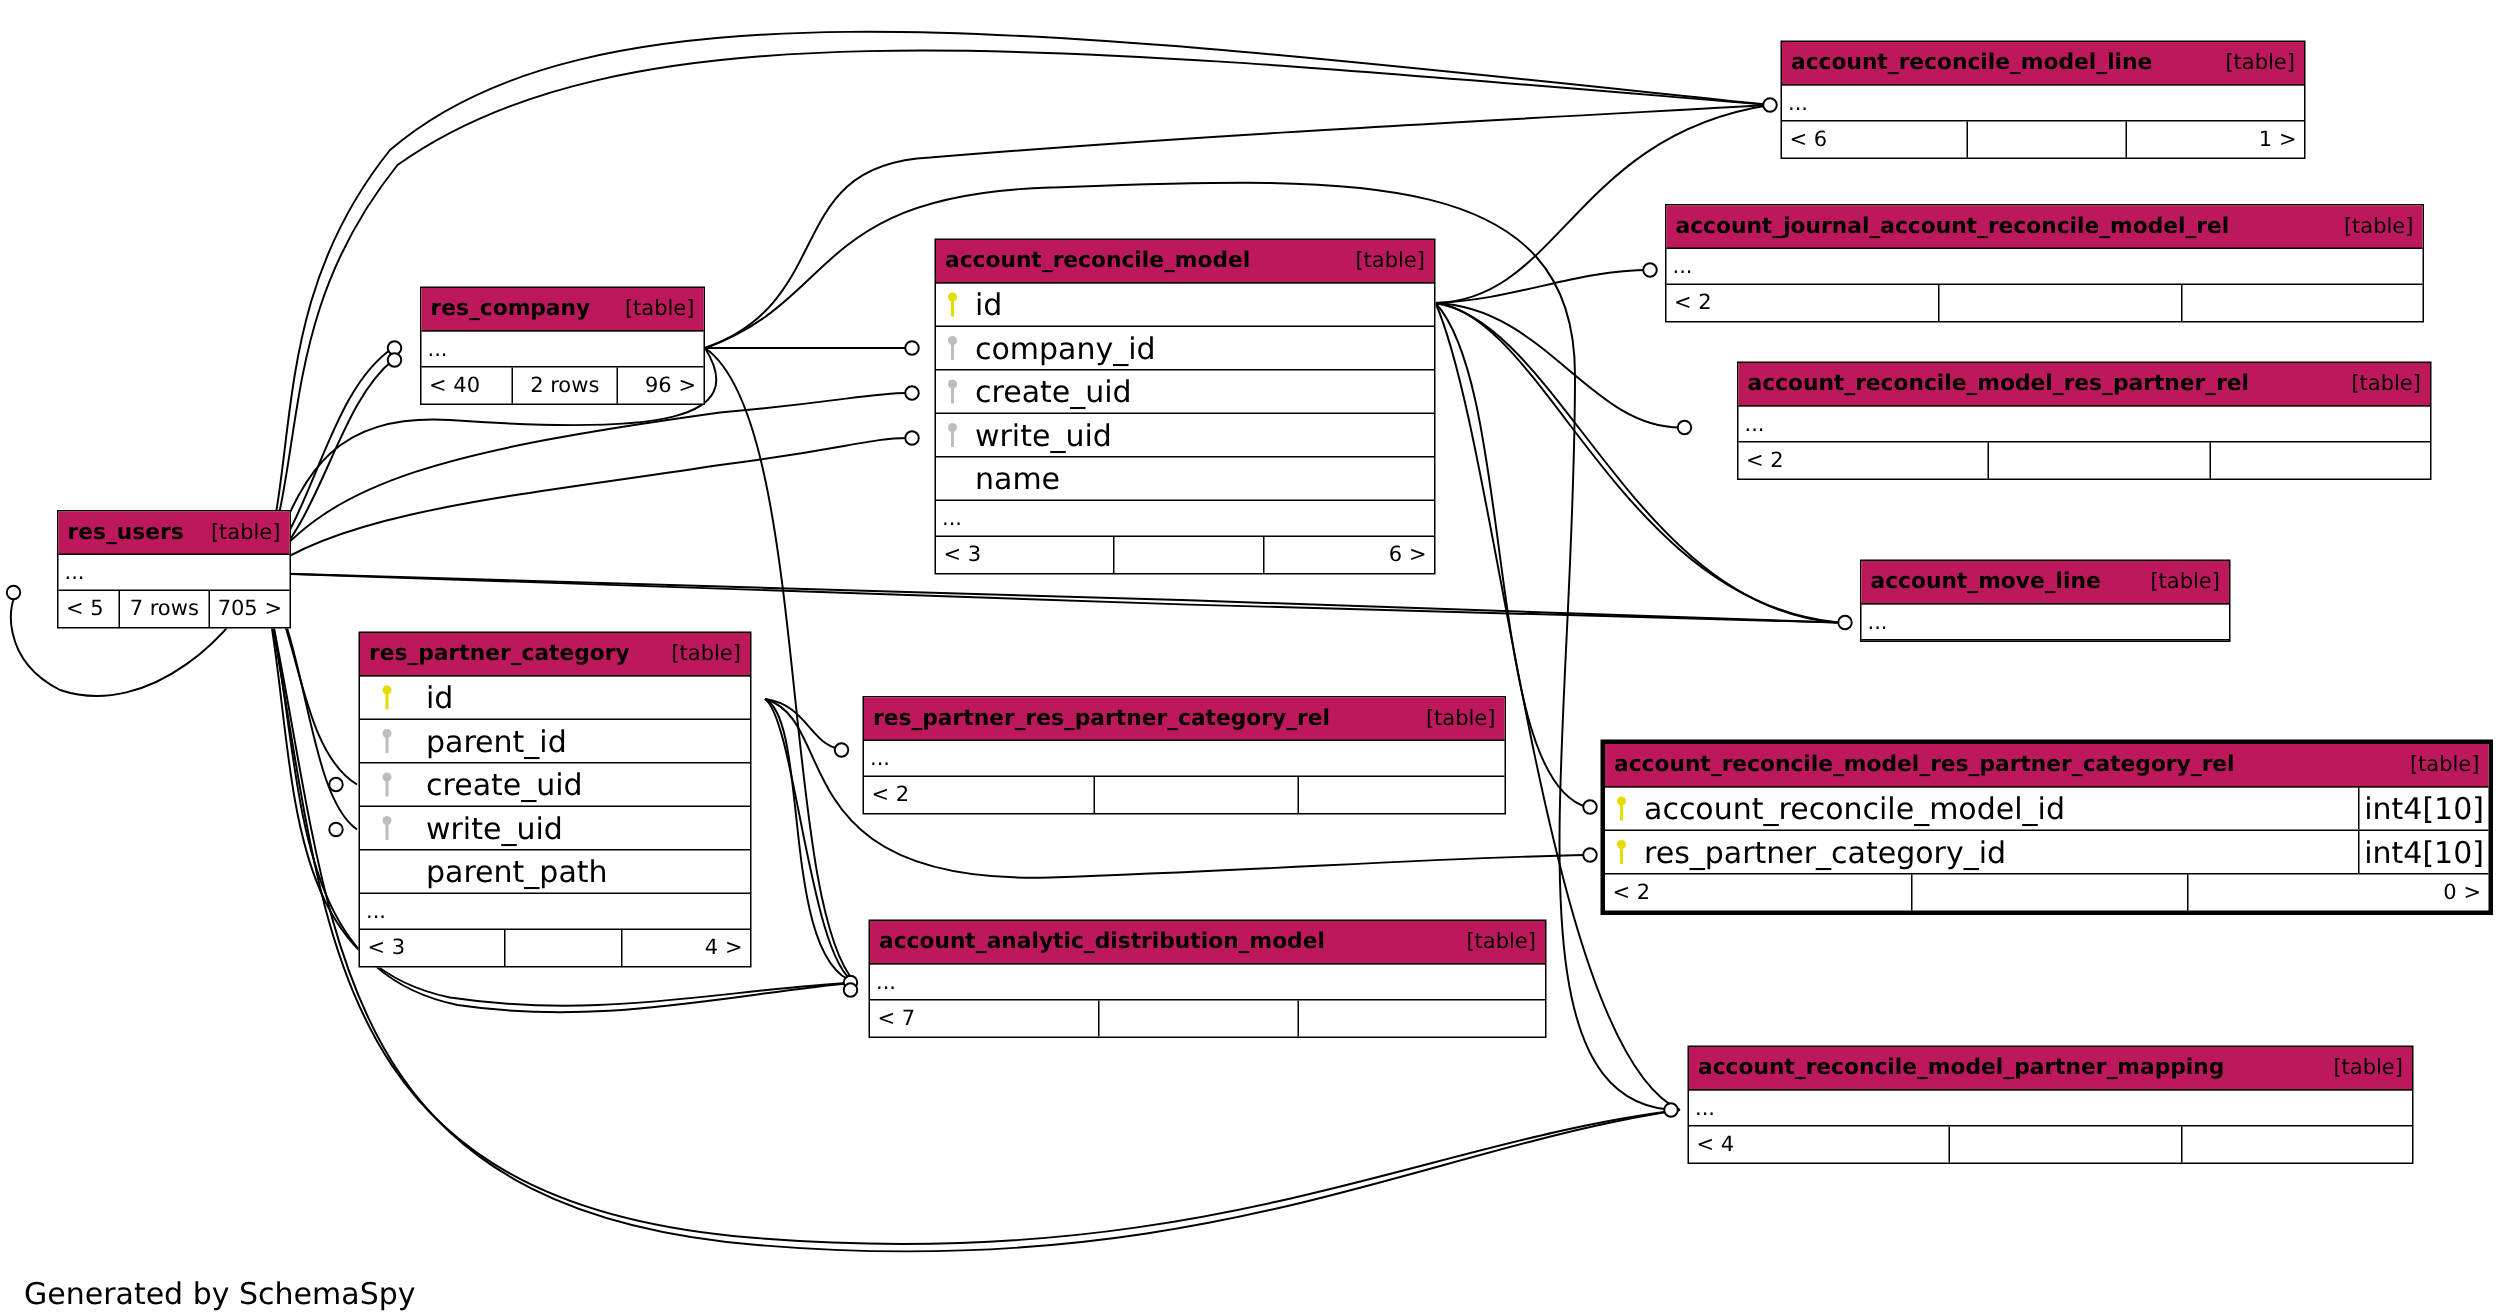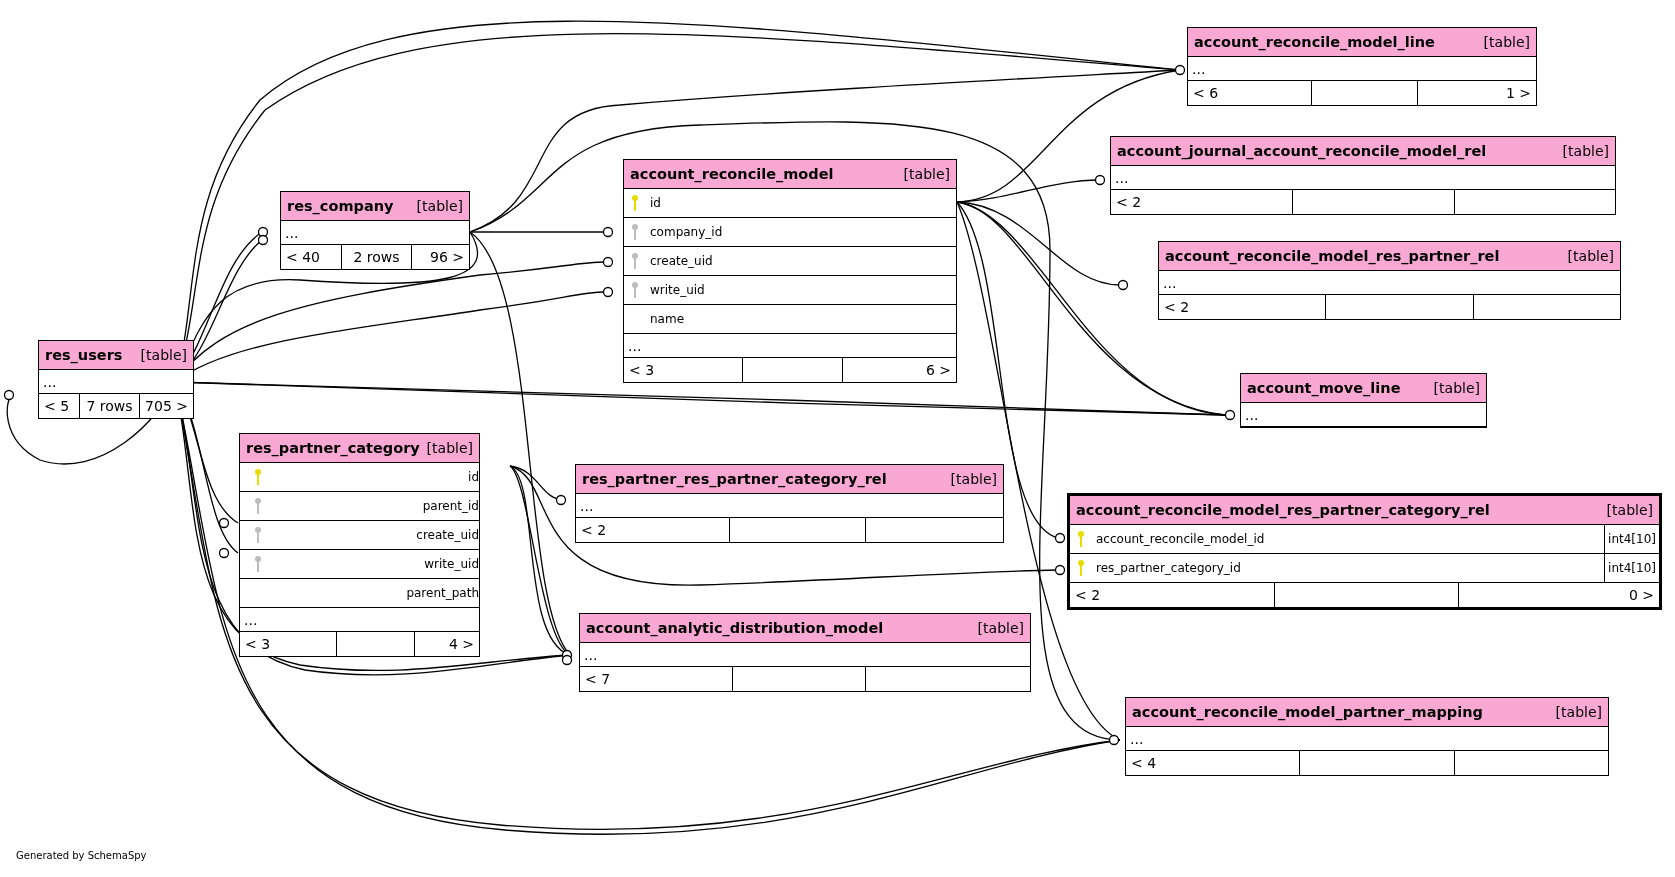--- a/index.html
+++ b/index.html
@@ -1,39 +1,39 @@
 <!DOCTYPE html>
 <html><head>
 <meta charset="utf-8">
 <style>
   html, body { margin:0; padding:0; background:#ffffff; }
   body { width:1675px; height:877px; position:relative; overflow:hidden;
          font-family:"DejaVu Sans", sans-serif; font-size:14px; color:#000; }
   svg.edges { position:absolute; left:0; top:0; width:1675px; height:877px; pointer-events:none; }
   .tbl { position:absolute; border:1.3px solid #000; background:#fff; box-sizing:border-box; }
   .tbl.focus { border:3px solid #000; }
-  .hdr { background:#f9a8d4; height:29px; border-bottom:1.3px solid #000; display:flex;
+  .hdr { background:#be185d; height:29px; border-bottom:1.3px solid #000; display:flex;
          align-items:center; justify-content:space-between; padding:0 6px; box-sizing:border-box; }
   .hdr .name { font-weight:bold; font-size:14.5px; }
   .hdr .kind { font-size:14px; }
   .row { height:29px; border-bottom:1.3px solid #000; display:flex; align-items:center;
-         box-sizing:border-box; font-size:12px; }
+         box-sizing:border-box; font-size:20px; }
   .row .key { width:22px; display:flex; justify-content:center; align-items:center; }
   .row .col { padding-left:4px; flex:1; }
   .row .type { border-left:1.3px solid #000; height:100%; display:flex; align-items:center; padding:0 3px; }
   .ell { height:24px; border-bottom:1.3px solid #000; display:flex; align-items:center; padding-left:4px;
          box-sizing:border-box; font-size:14px; }
   .foot { height:24px; display:flex; font-size:14px; }
   .foot > div { display:flex; align-items:center; box-sizing:border-box; padding:0 5px; }
   .foot > div + div { border-left:1.3px solid #000; }
   .foot .l { justify-content:flex-start; }
   .foot .m { justify-content:center; }
   .foot .r { justify-content:flex-end; }
   .keyicon { width:8px; height:18px; }
-  .footer-text { position:absolute; left:16px; top:850px; font-size:10px; }
+  .footer-text { position:absolute; left:16px; top:850px; font-size:20px; }
 </style>
 </head>
 <body>
 
 <svg class="edges" xmlns="http://www.w3.org/2000/svg">
   <g fill="none" stroke="#000" stroke-width="1.3">
 
     <path d="M175,382 C200,300 180,200 260,100 C400,-20 700,20 1180,70"></path>
     <path d="M175,382 C205,300 185,210 265,110 C420,0 700,30 1180,70"></path>
     <path d="M175,382 C160,420 100,480 40,460 C0,440 5,400 12,395"></path>
@@ -163,21 +163,21 @@
       <span class="col">name</span>
     </div>
   <div class="ell">...</div>
   <div class="foot">
     <div class="l" style="width:118px">&lt; 3</div>
     <div class="m" style="width:100px"></div>
     <div class="r" style="flex:1">6 &gt;</div>
   </div>
 </div>
 
-<div class="tbl" style="left:239px;top:433px;width:241px;text-align:right;">
+<div class="tbl" style="left:239px;top:421px;width:262px;">
   <div class="hdr">
       <span class="name">res_partner_category</span>
       <span class="kind">[table]</span>
     </div>
   <div class="row">
       <span class="key" style="width:36px">
         <svg class="keyicon" viewBox="0 0 8 18">
           <circle cx="4" cy="4" r="3" fill="#e6dc00"></circle>
           <rect x="3" y="6" width="2" height="11" fill="#e6dc00"></rect>
         </svg>

